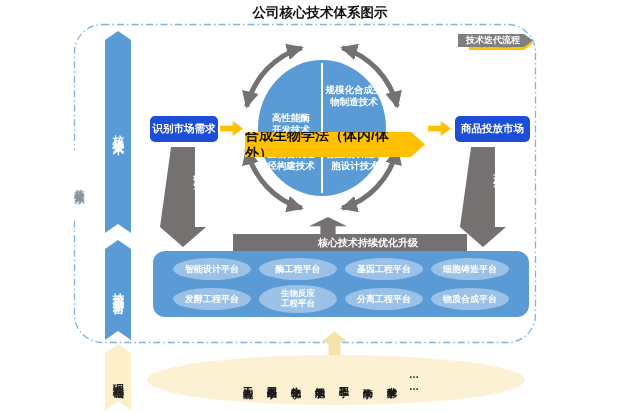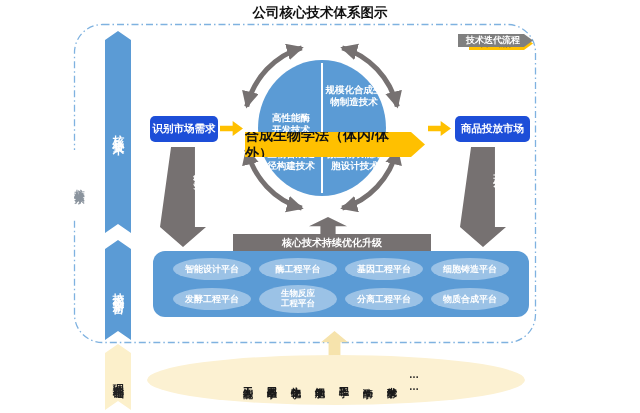--- a/index.html
+++ b/index.html
@@ -54,21 +54,21 @@
 
   
   .garrow{background:#767171;clip-path:polygon(24% 0,76% 0,76% 80%,100% 80%,50% 100%,0 80%);}
   .garrow-left{left:160px;top:147px;width:46px;height:100px;}
   .garrow-right{left:460px;top:147px;width:46px;height:100px;}
   .garrow-label{position:absolute;left:0;top:16px;width:100%;display:flex;justify-content:center;
     color:#fff;font-weight:bold;font-size:11px;letter-spacing:2px;}
   .up-arrow-gray{left:309px;top:217px;width:38px;height:18px;background:#767171;
     clip-path:polygon(50% 0,100% 52%,70% 52%,70% 100%,30% 100%,30% 52%,0 52%);}
   .optimize-bar{left:233px;top:234px;width:198px;height:17px;background:#767171;
-    color:#fff;font-weight:bold;font-size:10px;}
+    color:#fff;font-weight:bold;font-size:10px;padding-left:36px;}
 
   
   .platform{left:153px;top:251px;width:376px;height:66px;background:#5B9BD5;border-radius:12px;}
   .prow{position:absolute;left:0;width:100%;display:flex;justify-content:center;align-items:center;gap:8px;}
   .prow1{top:6px;height:24px;}
   .prow2{top:34px;height:28px;}
   .pellipse{width:78px;height:22px;border-radius:50%;background:#9BC2E6;color:#fff;
     font-weight:bold;font-size:9px;display:flex;align-items:center;justify-content:center;
     text-align:center;line-height:1.15;}
   .pellipse.tall{height:28px;font-size:8.5px;}

